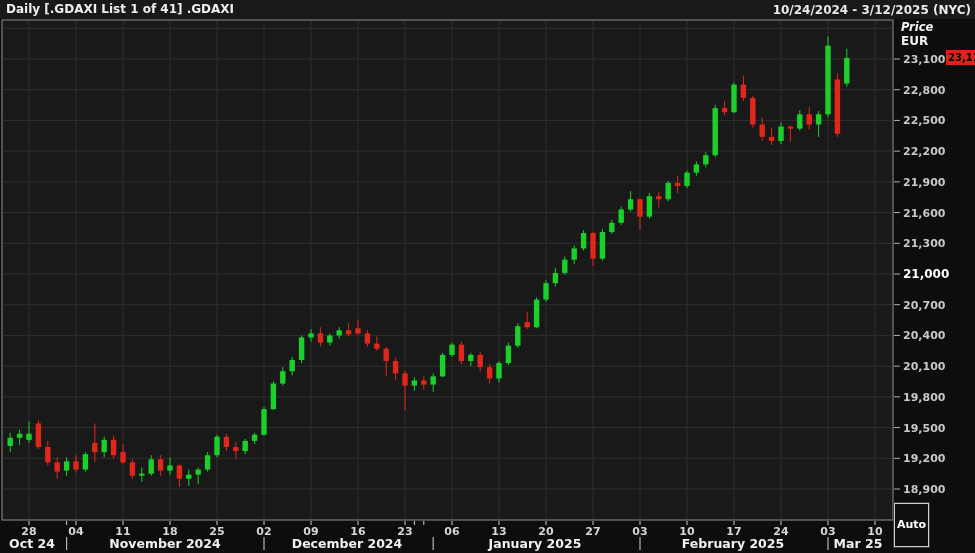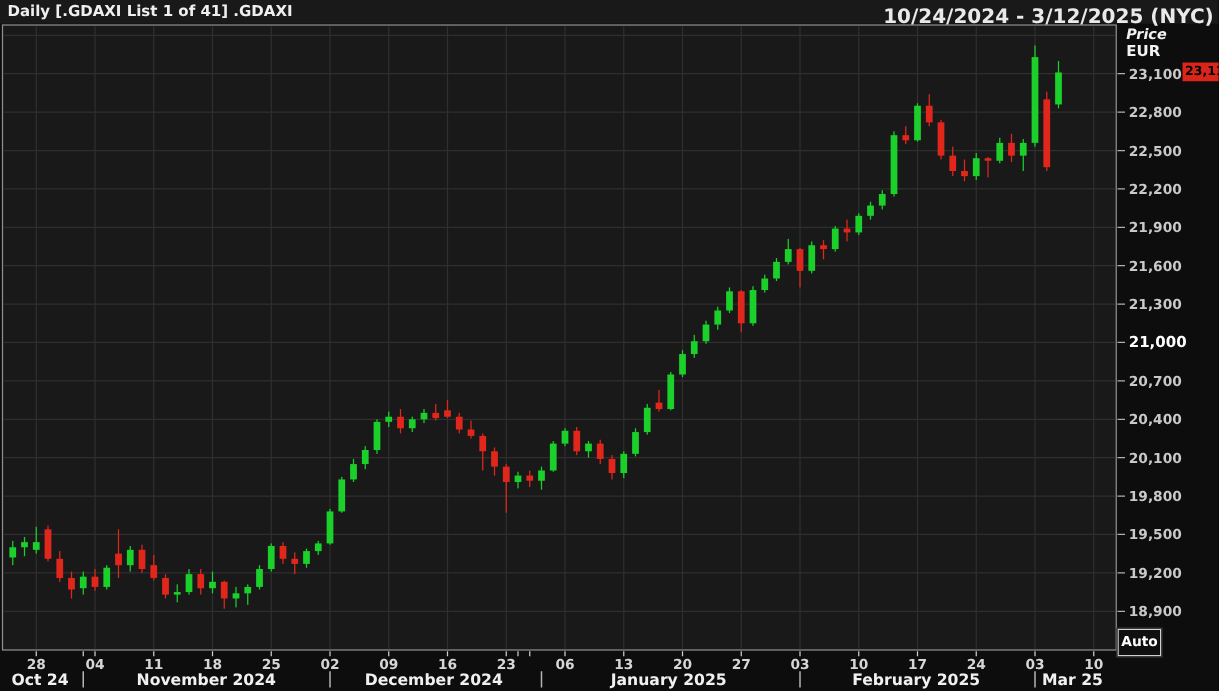--- a/index.html
+++ b/index.html
@@ -11,42 +11,42 @@
   #titlebar{
     position:absolute;left:0;top:0;width:975px;height:19px;
     background:#191919;
   }
   #chart-title{
     position:absolute;left:6px;top:2px;
     font-size:12px;font-weight:bold;color:#efefef;white-space:nowrap;text-align:right;
   }
   #date-range{
     position:absolute;right:4px;top:3px;
-    font-size:16px;font-weight:bold;color:#e9e9e9;white-space:nowrap;
+    font-size:12px;font-weight:bold;color:#e9e9e9;white-space:nowrap;
   }
   #chart-svg{position:absolute;left:0;top:0;}
   #price-label{
     position:absolute;left:901px;top:20px;
     font-size:11.5px;font-weight:bold;color:#f2f2f2;font-style:italic;
   }
   #currency-label{
     position:absolute;left:901px;top:34px;
     font-size:12px;font-weight:bold;color:#f2f2f2;
   }
   #last-price-badge{
     position:absolute;left:946px;top:50px;width:101px;height:15px;
     background:#da251a;color:#000;
     font-size:10px;font-weight:bold;line-height:15px;
     padding-left:2px;box-sizing:border-box;letter-spacing:0px;
   }
   #auto-button{
     position:absolute;left:894px;top:503px;
     color:#fff;background:#101010;
     font-size:11px;font-weight:bold;line-height:12px;
-    padding:4px 2px;border:1px solid #cfcfcf;outline:1px solid #3c3c3c;
+    padding:15px 2px;border:1px solid #cfcfcf;outline:1px solid #3c3c3c;
     cursor:pointer;
   }
   text{font-family:"DejaVu Sans","Liberation Sans",sans-serif;}
 </style>
 </head>
 <body>
 
 <div id="screen">
 
   <div id="titlebar">

